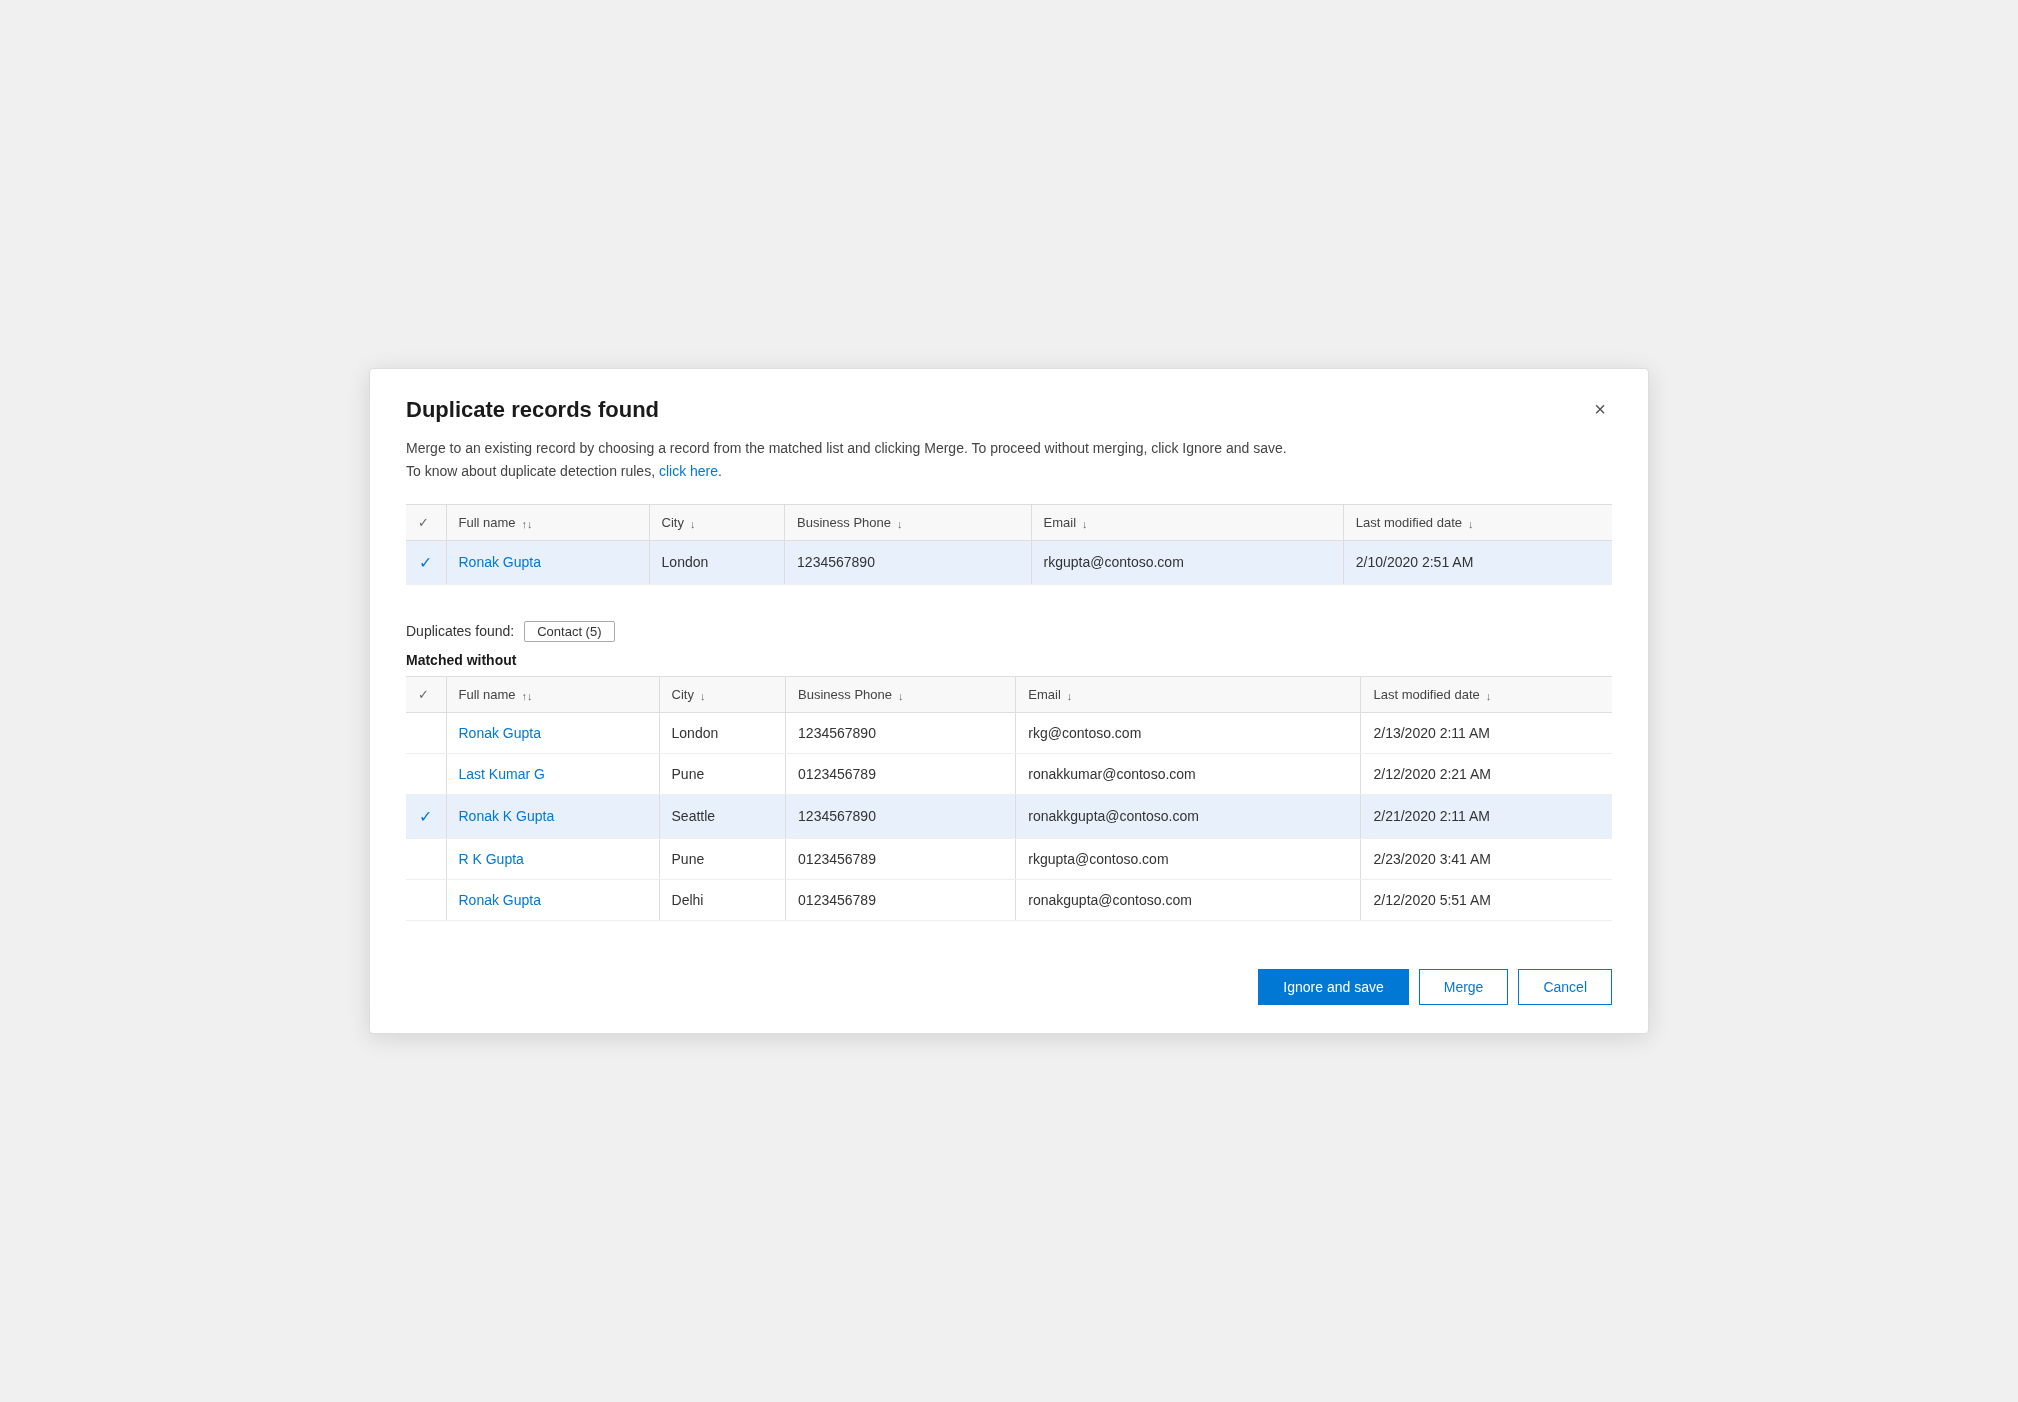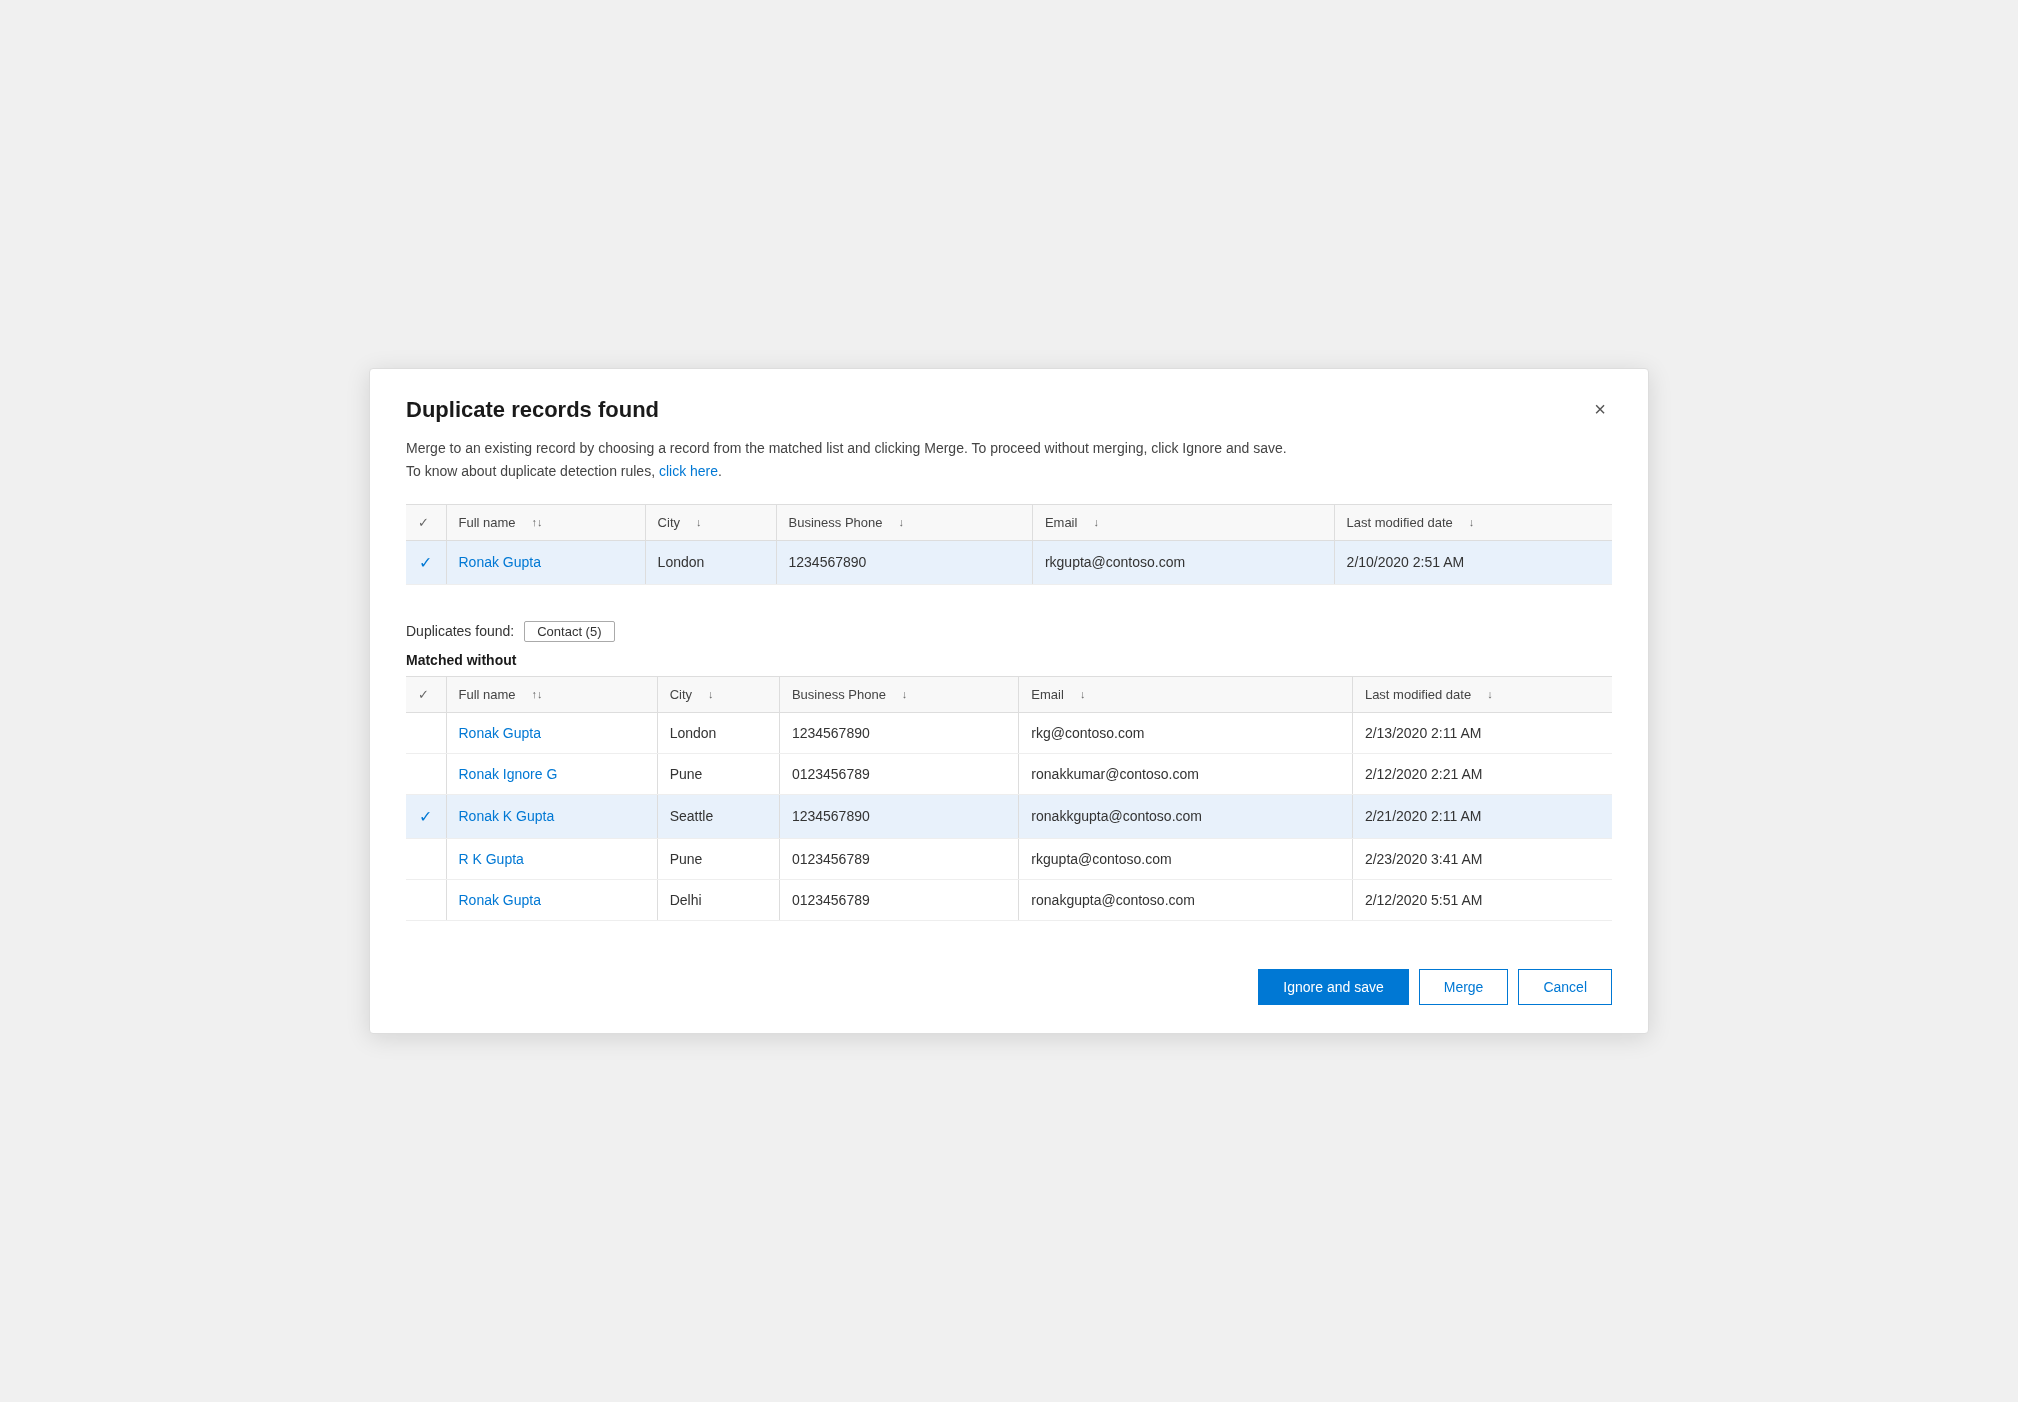--- a/index.html
+++ b/index.html
@@ -96,22 +96,22 @@
       color: #0078d4;
       font-size: 16px;
     }
     .sort-icon {
       font-size: 11px;
       color: #666;
       margin-left: 4px;
     }
     .th-content {
       display: flex;
-      align-items: center;
-      gap: 12px;
+      align-items: flex-end;
+      gap: 2px;
     }
     .col-divider {
       border-left: 1px solid #ddd;
     }
     .duplicates-found-row {
       display: flex;
       align-items: center;
       gap: 10px;
       margin: 36px 0 10px 0;
       font-size: 14px;
@@ -278,21 +278,21 @@
       <td class="col-divider">London</td>
       <td class="col-divider">1234567890</td>
       <td class="col-divider">rkg@contoso.com</td>
       <td class="col-divider">2/13/2020 2:11 AM</td>
     </tr>
           <tr>
       <td class="check-col">
         <span class="check-icon"></span>
       </td>
       <td class="name-cell col-divider">
-        <a href="#">Ronak Ignore G</a>
+        <a href="#">Last Kumar G</a>
       </td>
       <td class="col-divider">Pune</td>
       <td class="col-divider">0123456789</td>
       <td class="col-divider">ronakkumar@contoso.com</td>
       <td class="col-divider">2/12/2020 2:21 AM</td>
     </tr>
           <tr class="selected">
       <td class="check-col">
         <span class="check-icon">✓</span>
       </td>

